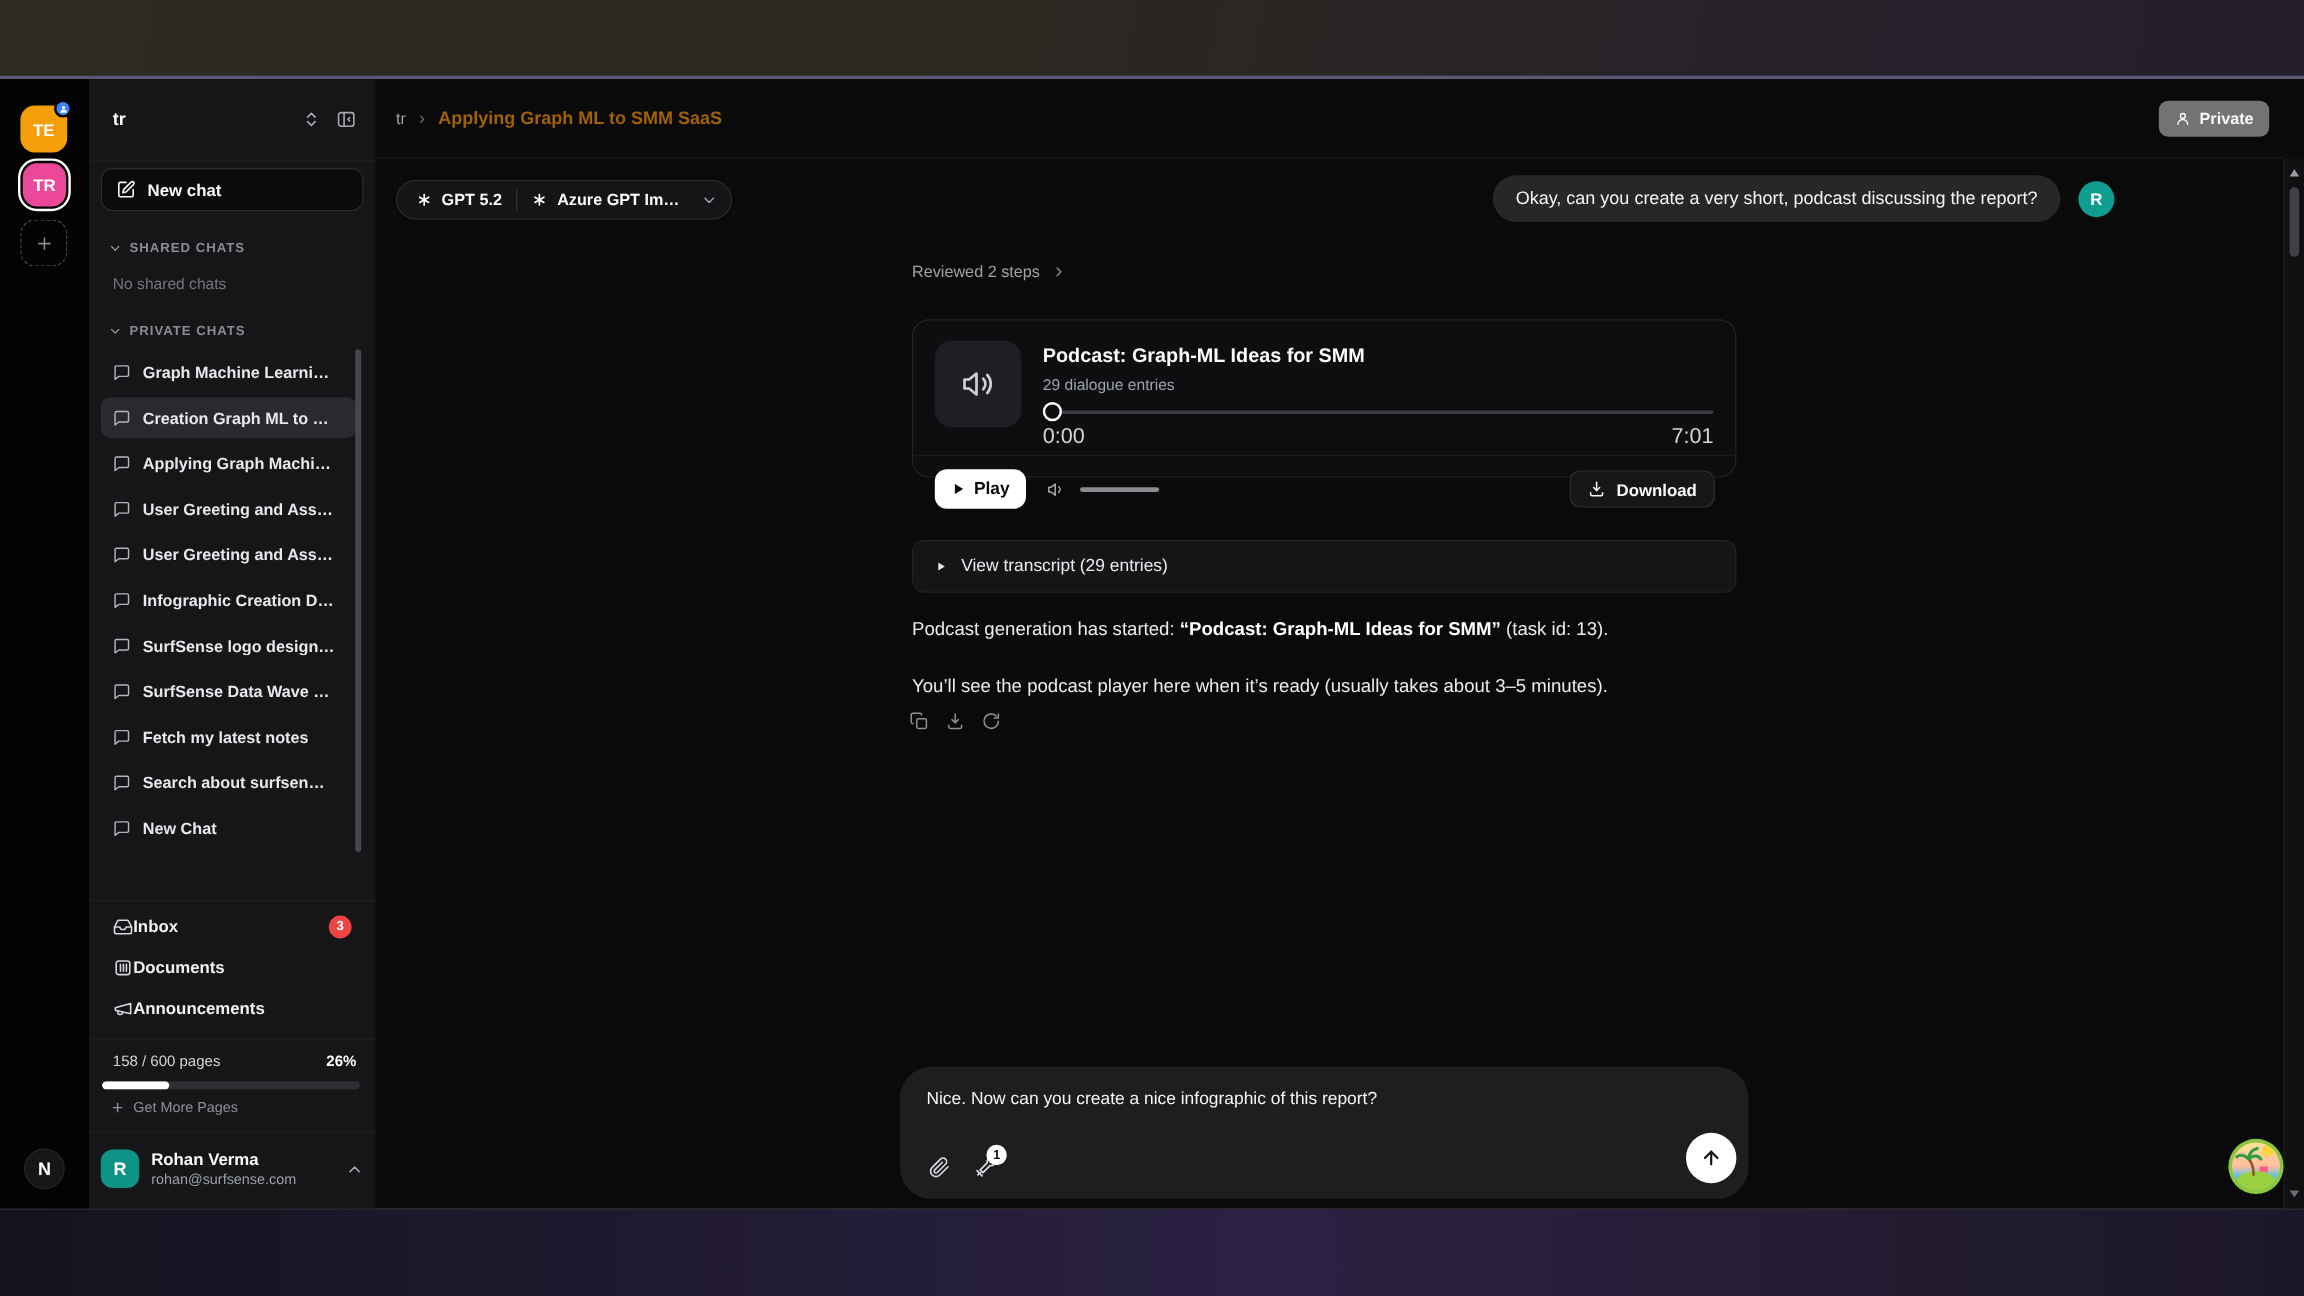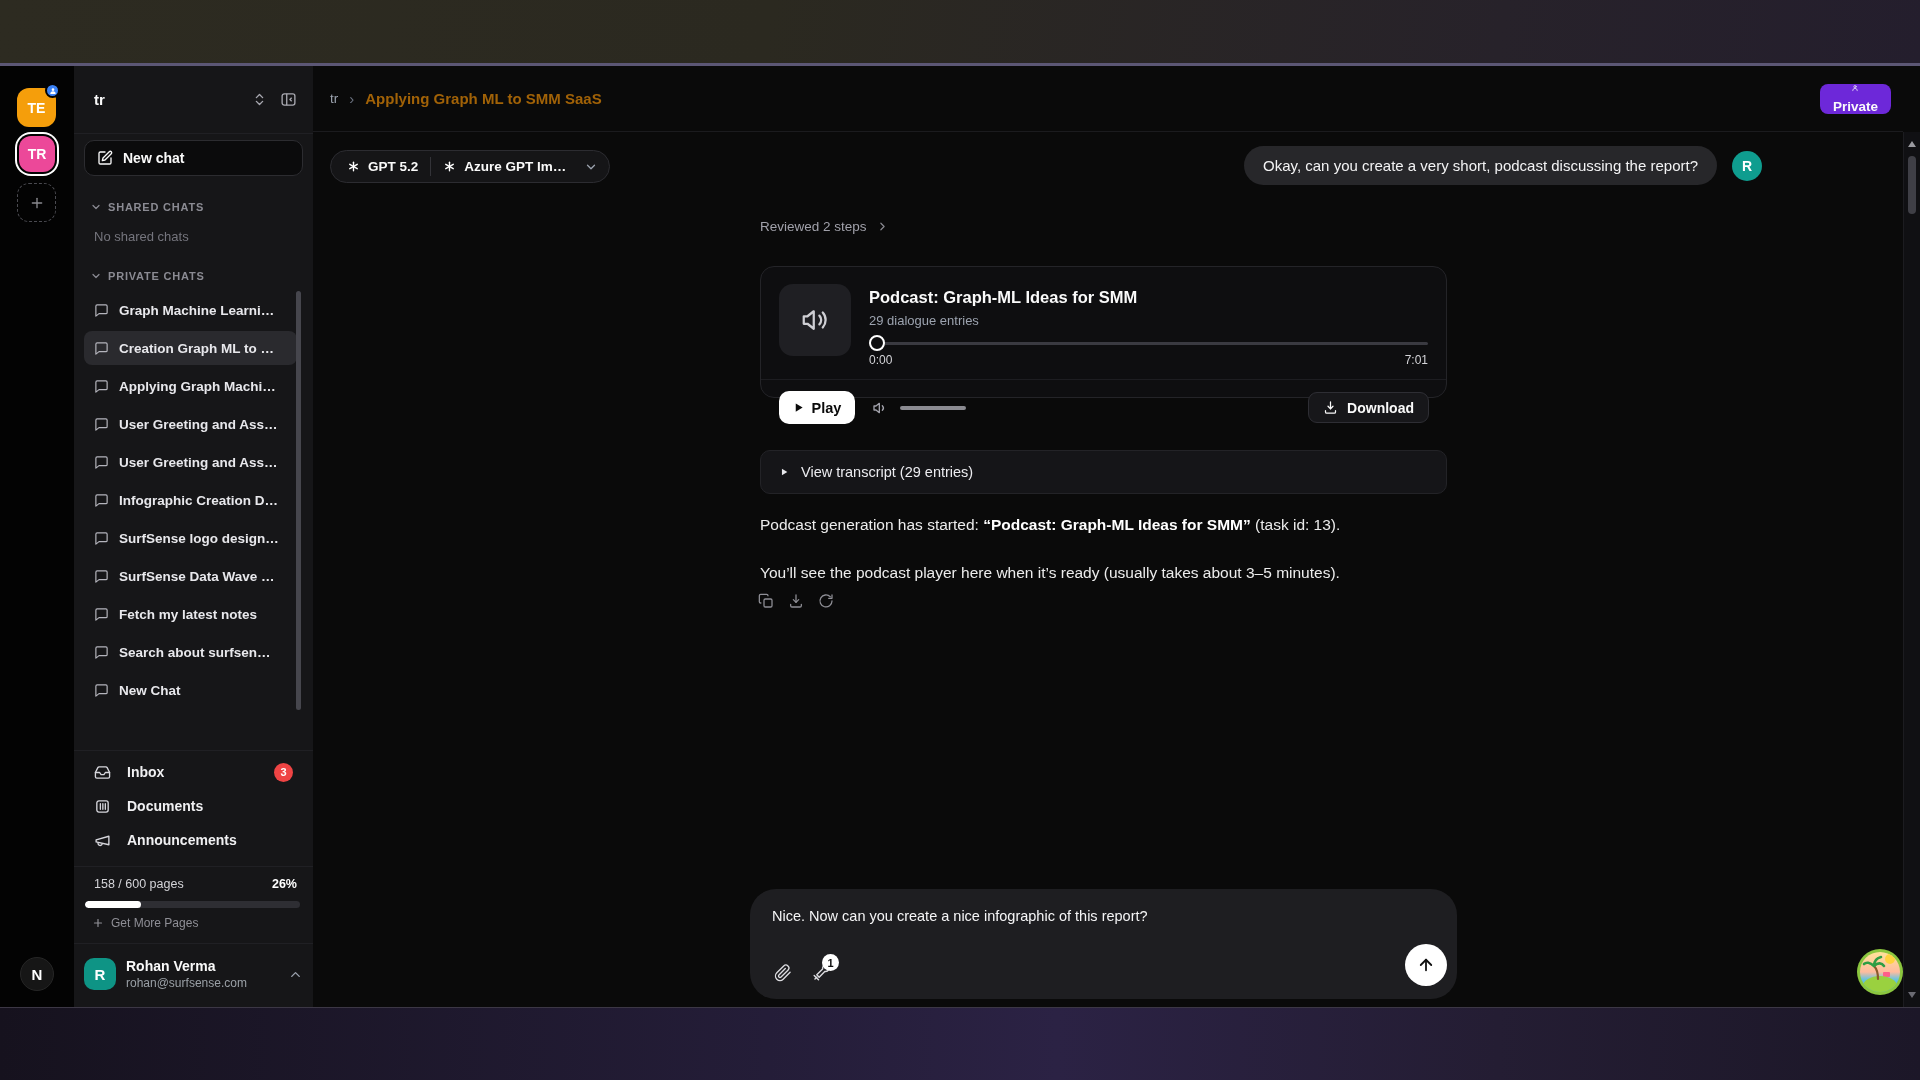--- a/index.html
+++ b/index.html
@@ -41,21 +41,21 @@
   .sec-h { position:absolute; left:16px; display:flex; align-items:center; gap:6px; color:#8b8b93; font-size:11px; font-weight:700; letter-spacing:.8px; cursor:pointer; }
   .sec-shared { top:135px; } .sec-private { top:204px; }
   .sb-empty { position:absolute; left:20px; top:163px; color:#75757d; font-size:13px; }
   .chat-list { position:absolute; left:10px; right:16px; top:227px; display:flex; flex-direction:column; gap:4px; }
   .chat-item { height:34px; border-radius:8px; display:flex; align-items:center; gap:10px; padding:0 10px; color:#e8e8ec; font-size:13.5px; font-weight:600; cursor:pointer; }
   .chat-item .ic { color:#b4b4bc; flex:none; }
   .chat-item.active { background:#2a2a2e; }
   .chat-label { white-space:nowrap; overflow:hidden; }
   .list-thumb { position:absolute; right:12px; top:225px; width:5px; height:419px; background:#46464d; border-radius:3px; }
   .sb-div { position:absolute; left:0; width:100%; height:1px; background:#202024; }
-  .nav-row { position:absolute; left:10px; right:10px; height:34px; display:flex; align-items:center; gap:16px; padding:0 10px; color:#f0f0f2; font-size:14px; font-weight:600; border-radius:8px; cursor:pointer; }
+  .nav-row { position:absolute; left:10px; right:10px; height:34px; display:flex; align-items:center; gap:0; padding:0 10px; color:#f0f0f2; font-size:14px; font-weight:600; border-radius:8px; cursor:pointer; }
   .nav-row .ic { color:#d6d6dc; }
   .nav-badge { margin-left:auto; width:19px; height:19px; border-radius:50%; background:#ef4444; color:#fff; font-size:11px; font-weight:700;
         display:flex; align-items:center; justify-content:center; }
   .usage-row { position:absolute; left:20px; right:16px; top:811px; display:flex; justify-content:space-between; align-items:center; }
   .usage-pages { color:#d4d4d8; font-size:12.5px; }
   .usage-pct { color:#fff; font-size:12.5px; font-weight:700; }
   .usage-bar { position:absolute; left:11px; right:13px; top:835px; height:7px; border-radius:4px; background:#2e2e33; overflow:hidden; }
   .usage-fill { height:100%; background:#fff; border-radius:4px; }
   .usage-cta { position:absolute; left:18px; top:850px; display:flex; align-items:center; gap:7px; color:#8f8f96; font-size:12px; cursor:pointer; }
   .user-row { position:absolute; left:10px; right:10px; top:886px; height:44px; display:flex; align-items:center; cursor:pointer; }
@@ -65,42 +65,42 @@
   .user-email { color:#9aa0a6; font-size:12px; margin-top:2px; }
   .user-chev { margin-left:auto; color:#9ca3af; display:flex; }
 
   
   .main { position:absolute; left:313px; top:0; right:0; bottom:0; }
   .main-header { position:absolute; left:0; top:0; right:17px; height:66px; display:flex; align-items:center; padding:0 12px 0 17px; border-bottom:1px solid #1b1b1e; }
   .crumb { display:flex; align-items:center; gap:11px; }
   .crumb-root { color:#9ca3af; font-size:13.5px; }
   .crumb-sep { color:#6b7280; font-size:15px; }
   .crumb-title { color:#a16207; font-size:15px; font-weight:700; }
-  .private-btn { margin-left:auto; height:30px; padding:0 13px; background:#6d28d9; border-radius:8px; display:flex; align-items:center; gap:7px; color:#fafafa; font-size:13.5px; font-weight:600; cursor:pointer;flex-direction:column; }
+  .private-btn { margin-left:auto; height:30px; padding:0 13px; background:#737373; border-radius:8px; display:flex; align-items:center; gap:7px; color:#fafafa; font-size:13.5px; font-weight:600; cursor:pointer; }
 
   .models { position:absolute; left:17px; top:84px; height:33px; display:flex; align-items:center; background:#151517; border:1px solid #2c2c31; border-radius:17px; padding:0 11px 0 4px; }
   .model-seg { display:flex; align-items:center; gap:8px; padding:0 12px; color:#fafafa; font-size:13.5px; font-weight:700; cursor:pointer; height:100%; }
   .model-div { width:1px; height:19px; background:#333338; }
   .models .chev { color:#9ca3af; margin-left:6px; display:flex; }
 
   .msg-row { position:absolute; top:80px; right:158px; display:flex; align-items:center; gap:15px; }
   .bubble { background:#27272a; border-radius:21px; padding:11px 19px; color:#f3f3f4; font-size:15px; }
   .avatar-r { width:30px; height:30px; border-radius:50%; background:#0f9d8f; color:#fff; font-size:14px; font-weight:700; display:flex; align-items:center; justify-content:center; }
 
   .steps { position:absolute; left:447px; top:153px; display:flex; align-items:center; gap:9px; color:#a1a1aa; font-size:13.5px; cursor:pointer; }
   .steps .chev { color:#8a8a92; display:flex; }
 
   .card { position:absolute; left:447px; top:200px; width:687px; height:132px; background:#0e0e10; border:1px solid #242428; border-radius:14px; }
   .tile { position:absolute; left:18px; top:17px; width:72px; height:72px; border-radius:14px; background:#1f1f23; color:#cfcfd4; display:flex; align-items:center; justify-content:center; }
   .p-title { position:absolute; left:108px; top:21px; color:#fafafa; font-size:16.5px; font-weight:700; }
   .p-entries { position:absolute; left:108px; top:46px; color:#9ca3af; font-size:13px; }
   .p-slider { position:absolute; left:108px; right:18px; top:68px; height:16px; cursor:pointer; }
   .p-track { position:absolute; left:0; right:0; top:7px; height:3px; border-radius:2px; background:#3a3a41; }
   .p-knob { position:absolute; left:0; top:0; width:16px; height:16px; border-radius:50%; background:#0e0e10; border:2.5px solid #fff; }
-  .p-times { position:absolute; left:108px; right:18px; top:86px; display:flex; justify-content:space-between; color:#d4d4d8; font-size:12px; }
+  .p-times { position:absolute; left:108px; right:18px; top:86px; display:flex; justify-content:space-between; color:#d4d4d8; font-size:18px; }
   .card-div { position:absolute; left:0; right:0; top:112px; height:1px; background:#1d1d21; }
   .controls { position:absolute; left:18px; right:17px; top:124px; height:33px; display:flex; align-items:center; }
   .play-btn { width:76px; height:33px; background:#fff; color:#0a0a0a; border:none; border-radius:10px; display:flex; align-items:center; justify-content:center; gap:8px; font-size:14.5px; font-weight:600; font-family:inherit; cursor:pointer; }
   .vol-icon { margin-left:17px; color:#a1a1aa; display:flex; cursor:pointer; }
   .vol-bar { margin-left:12px; width:66px; height:4px; border-radius:2px; background:#8b8b91; cursor:pointer; }
   .dl-btn { margin-left:auto; height:31px; padding:0 14px; background:#17171a; border:1px solid #2e2e34; border-radius:9px; color:#fafafa; font-size:14px; font-weight:600; display:flex; align-items:center; gap:9px; font-family:inherit; cursor:pointer;justify-content:space-between; }
 
   .transcript { position:absolute; left:447px; top:384px; width:687px; height:44px; background:#151518; border:1px solid #232327; border-radius:10px; display:flex; align-items:center; gap:12px; padding:0 18px; color:#ececf0; font-size:14.5px; cursor:pointer; }
   .status { position:absolute; left:447px; top:450px; color:#ececec; font-size:15.5px; }
   .status b { color:#fff; }

